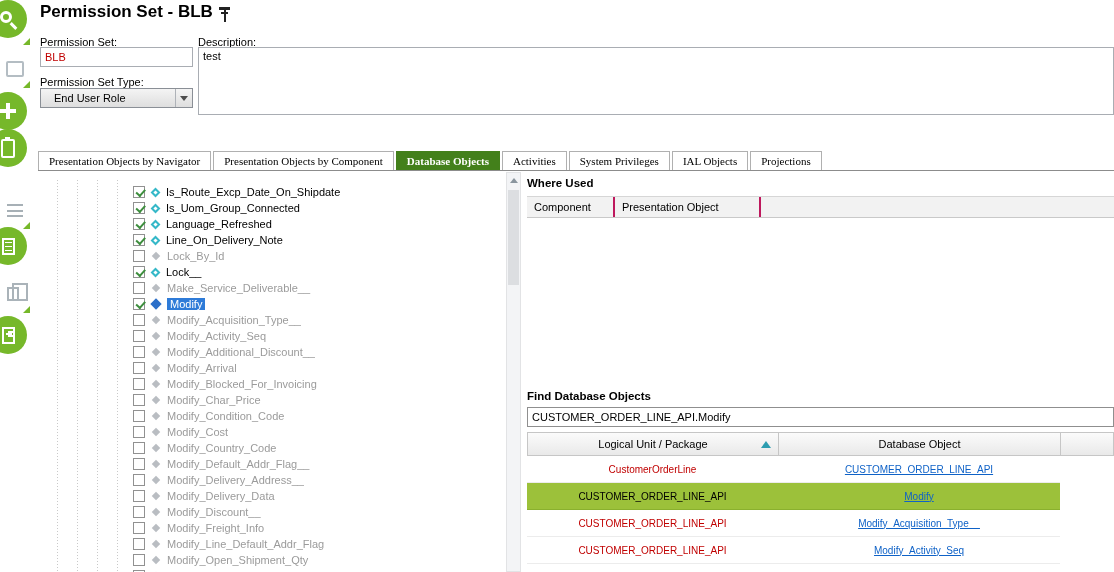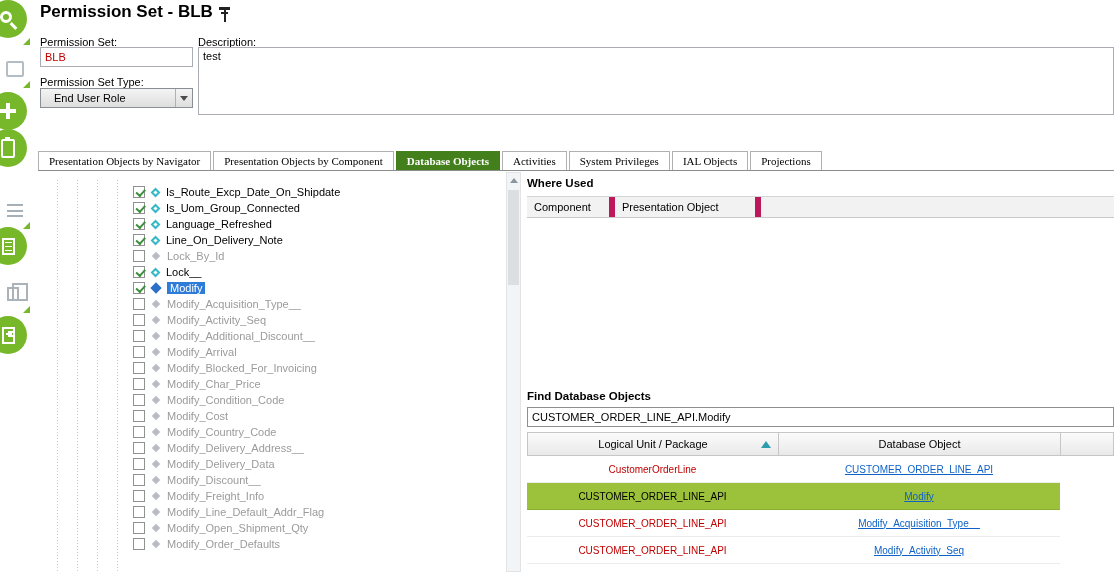--- a/index.html
+++ b/index.html
@@ -82,21 +82,21 @@
   .up-tri { width:0; height:0; border-left:4px solid transparent; border-right:4px solid transparent;
             border-bottom:5px solid #8a959e; }
   .thumb { position:absolute; left:1px; right:1px; top:17px; height:95px; background:#dcdee1; }
 
   
   .rpanel { position:absolute; left:527px; top:172px; width:587px; height:400px; }
   .sec-title { position:absolute; font-size:11.5px; font-weight:bold; }
   #wu-title { left:0; top:5px; }
   .wu-table { position:absolute; left:0; top:24px; width:587px; }
   .wu-header { display:flex; height:22px; background:#f2f2f2; border-top:1px solid #d6d6d6; border-bottom:1px solid #c9c9c9; }
-  .wu-cell { font-size:11px; padding:4px 7px; border-right:6px solid #be185d; white-space:nowrap; }
+  .wu-cell { font-size:11px; padding:4px 7px; border-right:2px solid #be185d; white-space:nowrap; }
   .wu-c1 { width:88px; } .wu-c2 { width:146px; } .wu-fill { flex:1; border-right:none; }
   .wu-body { height:158px; background:#fff; }
 
   #find-title { left:0; top:218px; }
   #find-input { left:527px; top:407px; width:587px; height:20px; border:1px solid #8f8f8f; }
   .fd-table { position:absolute; left:0; top:260px; width:587px;text-align:center; }
   .fd-header { display:flex; height:24px; background:linear-gradient(#fbfbfb,#e9e9e9); border:1px solid #c6c6c6; }
   .fd-hcell { font-size:11px; padding:5px 7px; border-right:1px solid #c6c6c6; position:relative; white-space:nowrap; }
   .fd-h1 { width:251px; } .fd-h2 { width:282px; } .fd-hfill { flex:1; border-right:none; }
   .sort-asc { position:absolute; right:7px; top:8px; width:0; height:0;
@@ -204,20 +204,25 @@
       <div class="tree-row dim">
         <span class="cb"></span>
         <span class="dia gray"></span>
         <span class="tree-label">Lock_By_Id</span>
       </div>
       <div class="tree-row">
         <span class="cb checked"></span>
         <span class="dia cyan"></span>
         <span class="tree-label">Lock__</span>
       </div>
+      <div class="tree-row dim">
+        <span class="cb"></span>
+        <span class="dia gray"></span>
+        <span class="tree-label">Make_Service_Deliverable__</span>
+      </div>
       <div class="tree-row">
         <span class="cb checked"></span>
         <span class="dia blue"></span>
         <span class="tree-label selected">Modify</span>
       </div>
       <div class="tree-row dim">
         <span class="cb"></span>
         <span class="dia gray"></span>
         <span class="tree-label">Modify_Acquisition_Type__</span>
       </div>
@@ -253,20 +258,25 @@
       </div>
       <div class="tree-row dim">
         <span class="cb"></span>
         <span class="dia gray"></span>
         <span class="tree-label">Modify_Cost</span>
       </div>
       <div class="tree-row dim">
         <span class="cb"></span>
         <span class="dia gray"></span>
         <span class="tree-label">Modify_Country_Code</span>
+      </div>
+      <div class="tree-row dim">
+        <span class="cb"></span>
+        <span class="dia gray"></span>
+        <span class="tree-label">Modify_Default_Addr_Flag__</span>
       </div>
       <div class="tree-row dim">
         <span class="cb"></span>
         <span class="dia gray"></span>
         <span class="tree-label">Modify_Delivery_Address__</span>
       </div>
       <div class="tree-row dim">
         <span class="cb"></span>
         <span class="dia gray"></span>
         <span class="tree-label">Modify_Delivery_Data</span>

